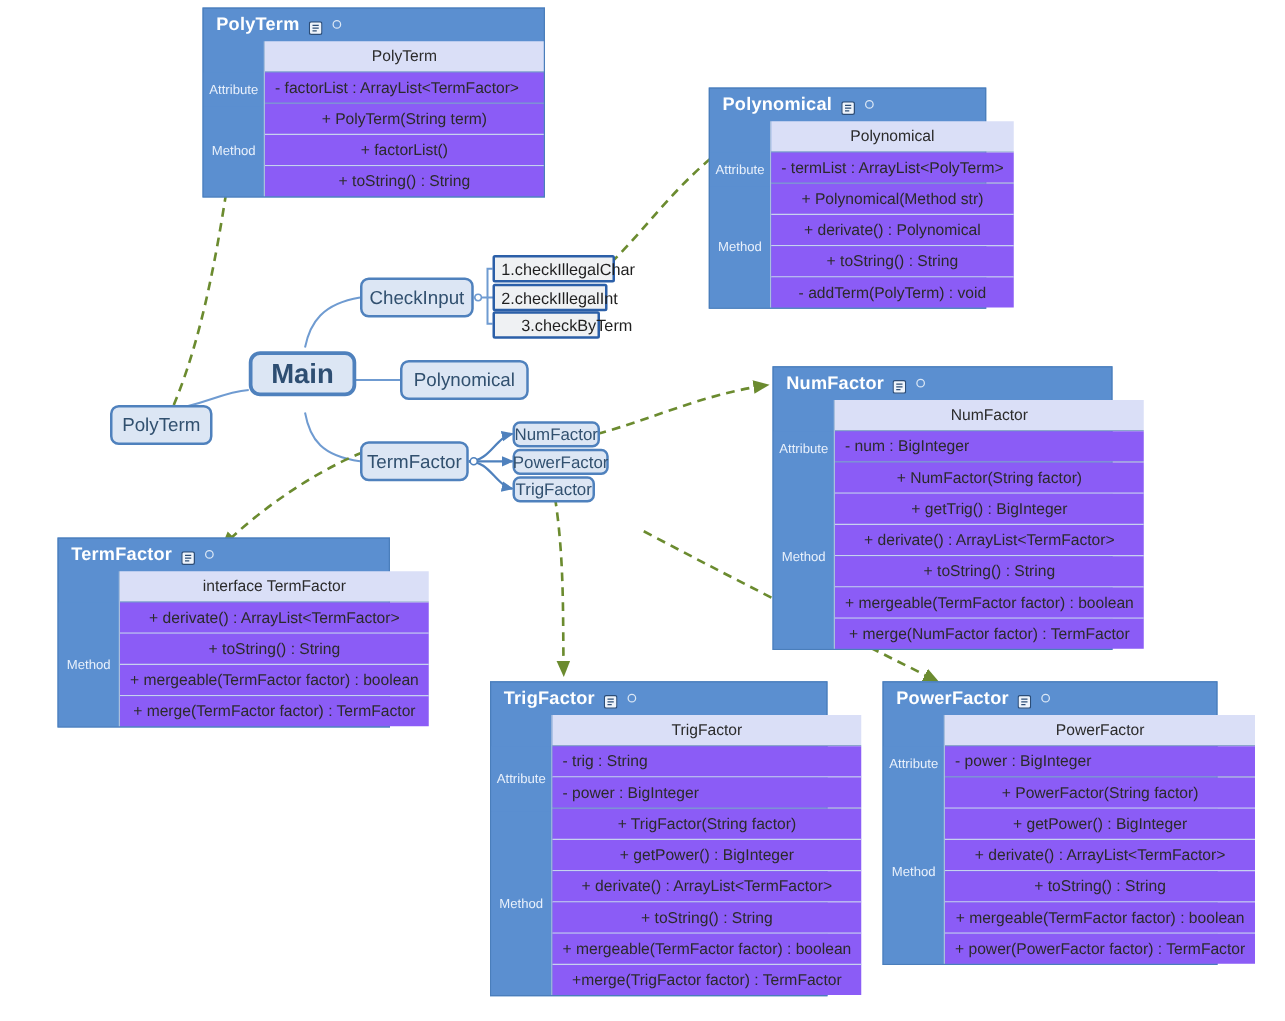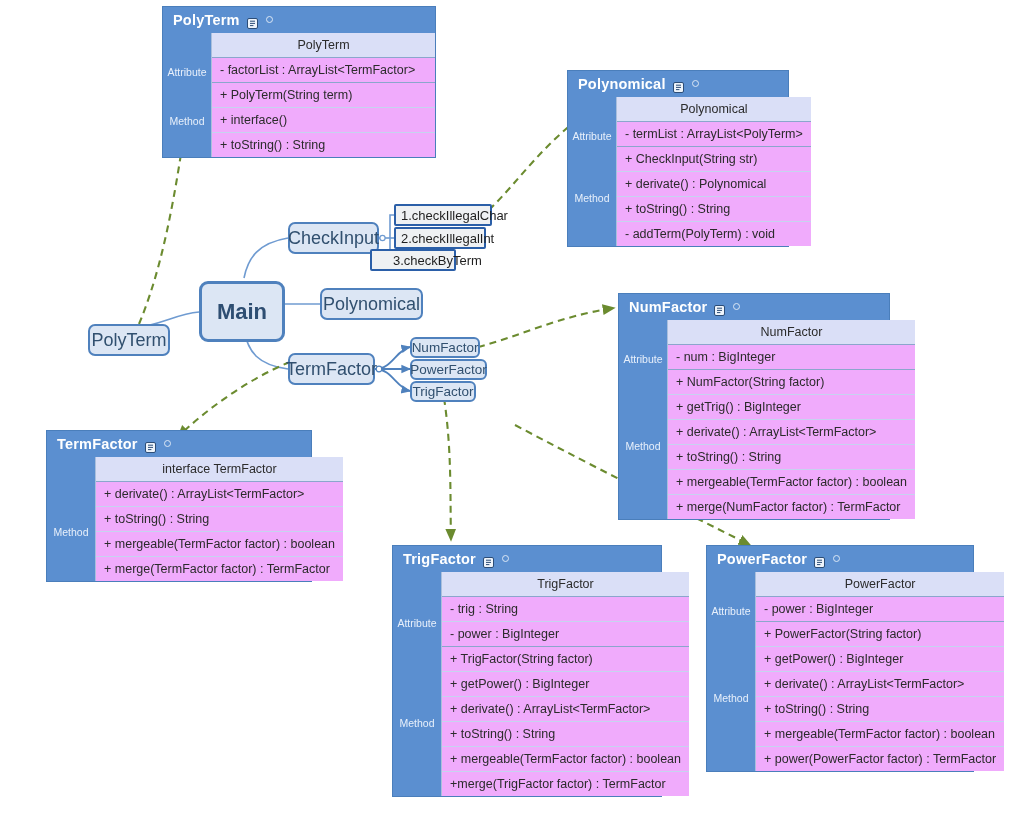--- a/index.html
+++ b/index.html
@@ -20,33 +20,33 @@
   .badge-icon{display:inline-block;width:11px;height:11px;margin-left:7px;
        position:relative;top:1px;}
   .dot-icon{display:inline-block;width:5px;height:5px;border-radius:50%;
        border:1.4px solid #dbe7f5;margin-left:8px;position:relative;top:-1px;}
   .uml .body{display:flex;}
   .uml .gutter{width:48px;flex:none;background:#5B8FD0;color:#e8f0fb;
        font-size:10.5px;display:flex;align-items:center;justify-content:center;
        text-align:center;}
   .uml .rows{flex:1;border-left:1px solid #a9bfdd;}
   .uml .rowgrp{border-bottom:1px solid #8ba6cc;}
-  .uml .rowgrp:last-child{border-bottom:none;}
-  .uml .row{background:#f0abfc;color:#2b2b2b;font-size:12.5px;
+  .uml .rowgrp:last-child{border-bottom:none;text-align:center;}
+  .uml .row{background:#8b5cf6;color:#2b2b2b;font-size:12.5px;
        padding:5px 8px;border-bottom:1px solid #c6d2ef;white-space:nowrap;
        overflow:hidden;}
   .uml .row:last-child{border-bottom:none;}
   .uml .row.hdr{background:#dadff7;text-align:center;}
   .uml .row.ital{}
 
   
   .mm{position:absolute;box-sizing:border-box;background:#dce6f4;
       border:2px solid #4f81bd;border-radius:7px;color:#31506f;
       display:flex;align-items:center;justify-content:center;
-      font-size:18px;white-space:nowrap;}
+      font-size:15px;white-space:nowrap;}
   .mm.root{background:#dce6f4;border:3px solid #4f81bd;border-radius:9px;
       font-size:22px;font-weight:bold;color:#2e4e72;}
   .mm.leaf{font-size:13.5px;border-width:2px;border-radius:6px;}
   .mm.sq{background:#eff1f3;border:2px solid #2b5fa8;border-radius:2px;
       font-size:13px;color:#1f1f1f;justify-content:flex-start;padding-left:5px;}
   .mm .mlabel{pointer-events:none;}
 </style>
 </head>
 <body>
 
@@ -109,21 +109,21 @@
       </div>
       <div class="rows">
         <div class="rowgrp">
           <div class="row hdr">PolyTerm</div>
         </div>
         <div class="rowgrp">
           <div class="row">- factorList : ArrayList&lt;TermFactor&gt;</div>
         </div>
         <div class="rowgrp">
           <div class="row">+ PolyTerm(String term)</div>
-          <div class="row">+ interface()</div>
+          <div class="row">+ factorList()</div>
           <div class="row">+ toString() : String</div>
         </div>
       </div>
     </div>
   </div>
 
   <div class="uml" style="left:567px;top:70px;width:222px;">
     <div class="titlebar">
       <span class="tname">Polynomical</span>
       <span class="badge-icon">
@@ -141,21 +141,21 @@
         <div class="gutter" style="flex:1;">Method</div>
       </div>
       <div class="rows">
         <div class="rowgrp">
           <div class="row hdr">Polynomical</div>
         </div>
         <div class="rowgrp">
           <div class="row">- termList : ArrayList&lt;PolyTerm&gt;</div>
         </div>
         <div class="rowgrp">
-          <div class="row">+ CheckInput(String str)</div>
+          <div class="row">+ Polynomical(Method str)</div>
           <div class="row">+ derivate() : Polynomical</div>
           <div class="row">+ toString() : String</div>
           <div class="row">- addTerm(PolyTerm) : void</div>
         </div>
       </div>
     </div>
   </div>
 
   <div class="uml" style="left:618px;top:293px;width:272px;">
     <div class="titlebar">
@@ -289,21 +289,21 @@
           <div class="row">+ getPower() : BigInteger</div>
           <div class="row">+ derivate() : ArrayList&lt;TermFactor&gt;</div>
           <div class="row">+ toString() : String</div>
           <div class="row">+ mergeable(TermFactor factor) : boolean</div>
           <div class="row">+ power(PowerFactor factor) : TermFactor</div>
         </div>
       </div>
     </div>
   </div>
 
-  <div class="mm root" style="left:199px;top:281px;width:86px;height:61px;justify-content:center;">
+  <div class="mm root" style="left:199px;top:281px;width:86px;height:36px;justify-content:center;">
     <span class="mlabel">Main</span>
   </div>
 
   <div class="mm" style="left:88px;top:324px;width:82px;height:32px;">
     <span class="mlabel">PolyTerm</span>
   </div>
 
   <div class="mm" style="left:288px;top:222px;width:91px;height:32px;">
     <span class="mlabel">CheckInput</span>
   </div>
@@ -315,21 +315,21 @@
   <div class="mm" style="left:288px;top:353px;width:87px;height:32px;">
     <span class="mlabel">TermFactor</span>
   </div>
 
   <div class="mm sq" style="left:394px;top:204px;width:98px;height:22px;">
     <span class="mlabel">1.checkIllegalChar</span>
   </div>
   <div class="mm sq" style="left:394px;top:227px;width:92px;height:22px;">
     <span class="mlabel">2.checkIllegalInt</span>
   </div>
-  <div class="mm sq" style="left:370px;top:249px;width:86px;height:22px;padding-left:21px;">
+  <div class="mm sq" style="left:394px;top:249px;width:86px;height:22px;padding-left:21px;">
     <span class="mlabel">3.checkByTerm</span>
   </div>
 
   <div class="mm leaf" style="left:410px;top:337px;width:70px;height:21px;">
     <span class="mlabel">NumFactor</span>
   </div>
   <div class="mm leaf" style="left:410px;top:359px;width:77px;height:21px;">
     <span class="mlabel">PowerFactor</span>
   </div>
   <div class="mm leaf" style="left:410px;top:381px;width:66px;height:21px;">

